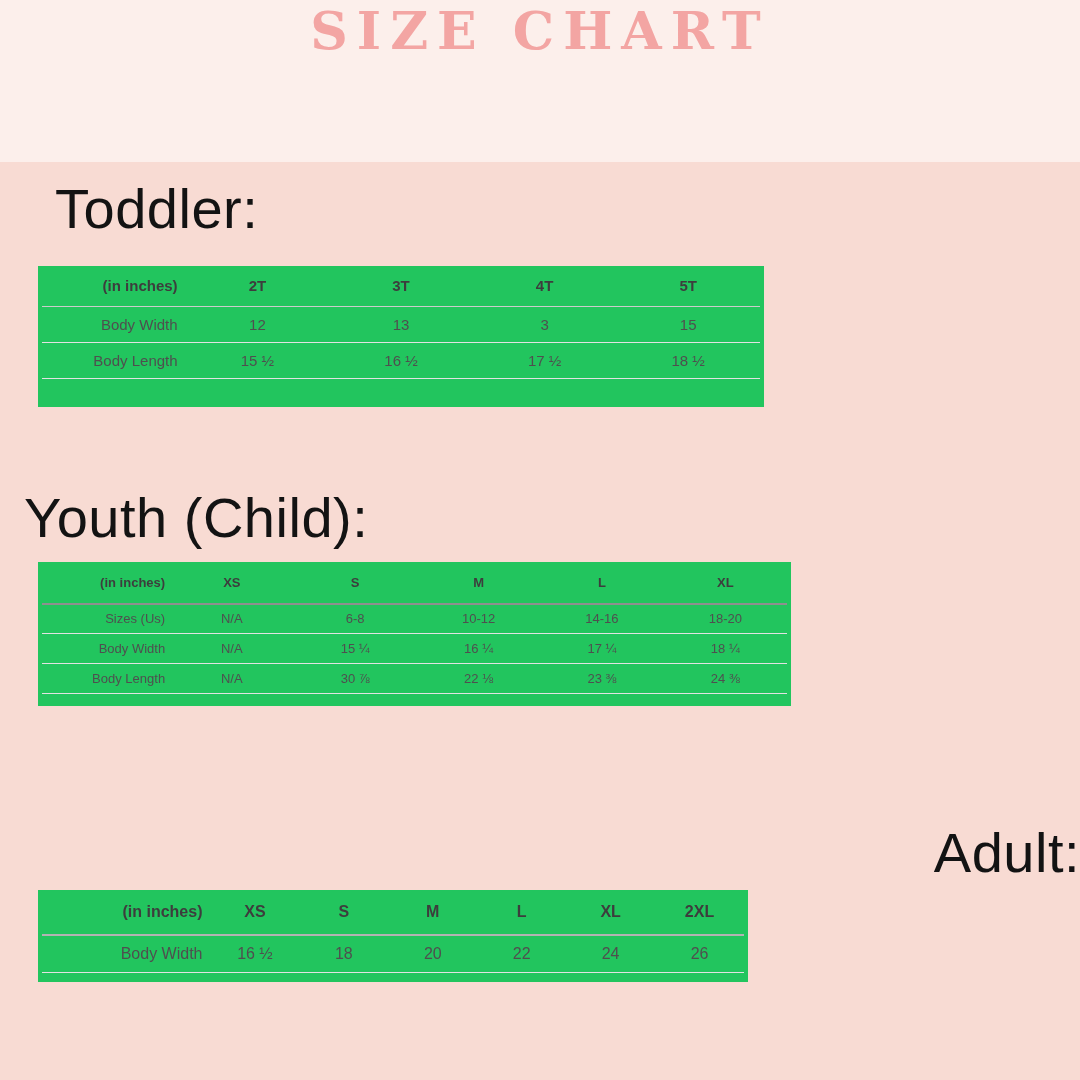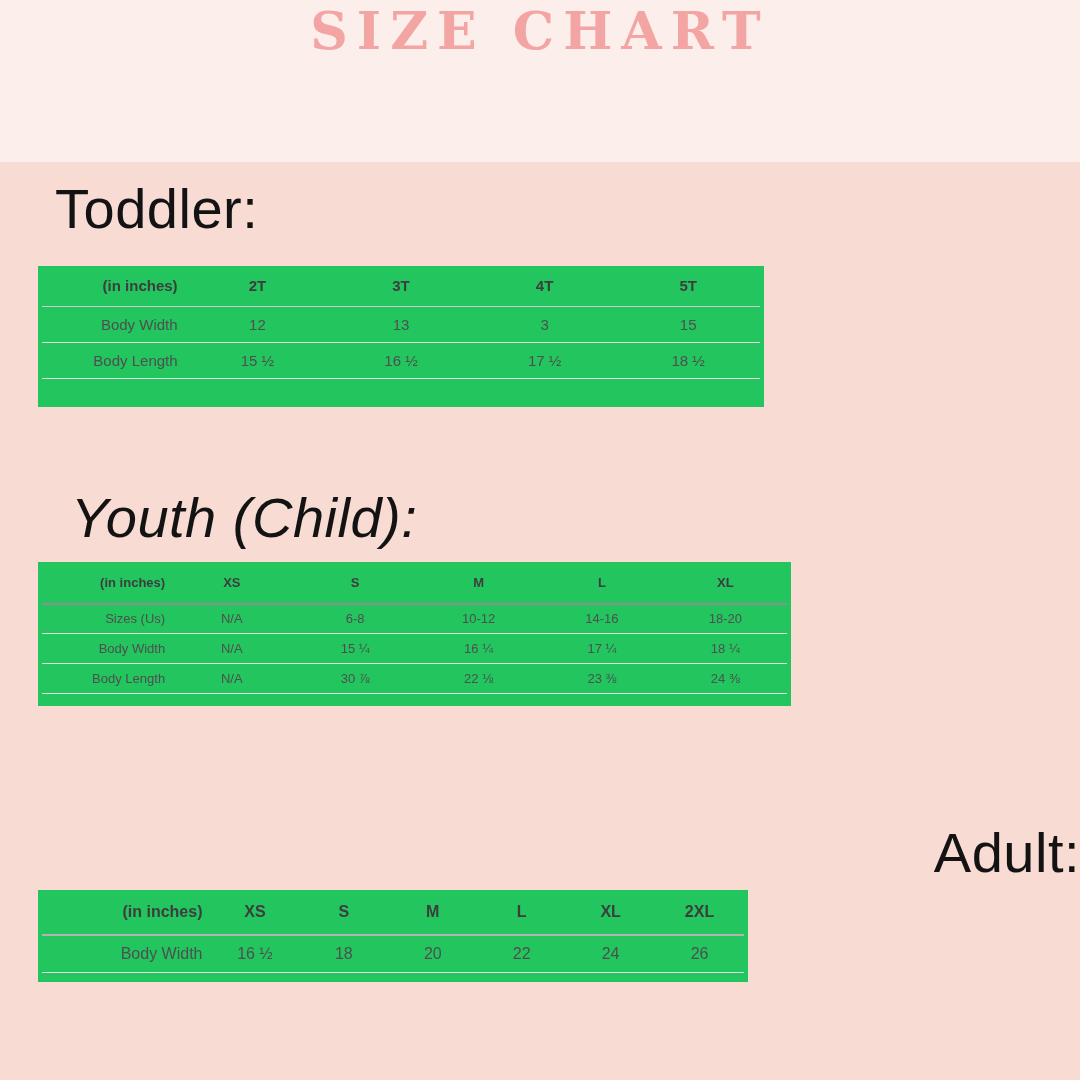--- a/index.html
+++ b/index.html
@@ -32,21 +32,21 @@
   
   h2.sec-heading {
     margin: 0;
     font-weight: 300;
     color: #131313;
     letter-spacing: 0.5px;
     line-height: 1.1;
     font-size: 56px;
   }
   .sec-toddler h2 { margin: 16px 0 26px 55px; }
-  .sec-youth   h2 { margin: 80px 0 13px 71px; font-style: italic; }
+  .sec-youth   h2 { margin: 80px 0 13px 24px; }
   .sec-adult   h2 { margin: 116px 0 6px 63px; text-align: right; }
 
   
   .tablecard {
     background: #22c55e;
     margin-left: 38px;
     padding: 0 4px;
   }
   .card-0 { width: 726px; padding-bottom: 28px; }
   .card-1 { width: 753px; padding-bottom: 12px; }

